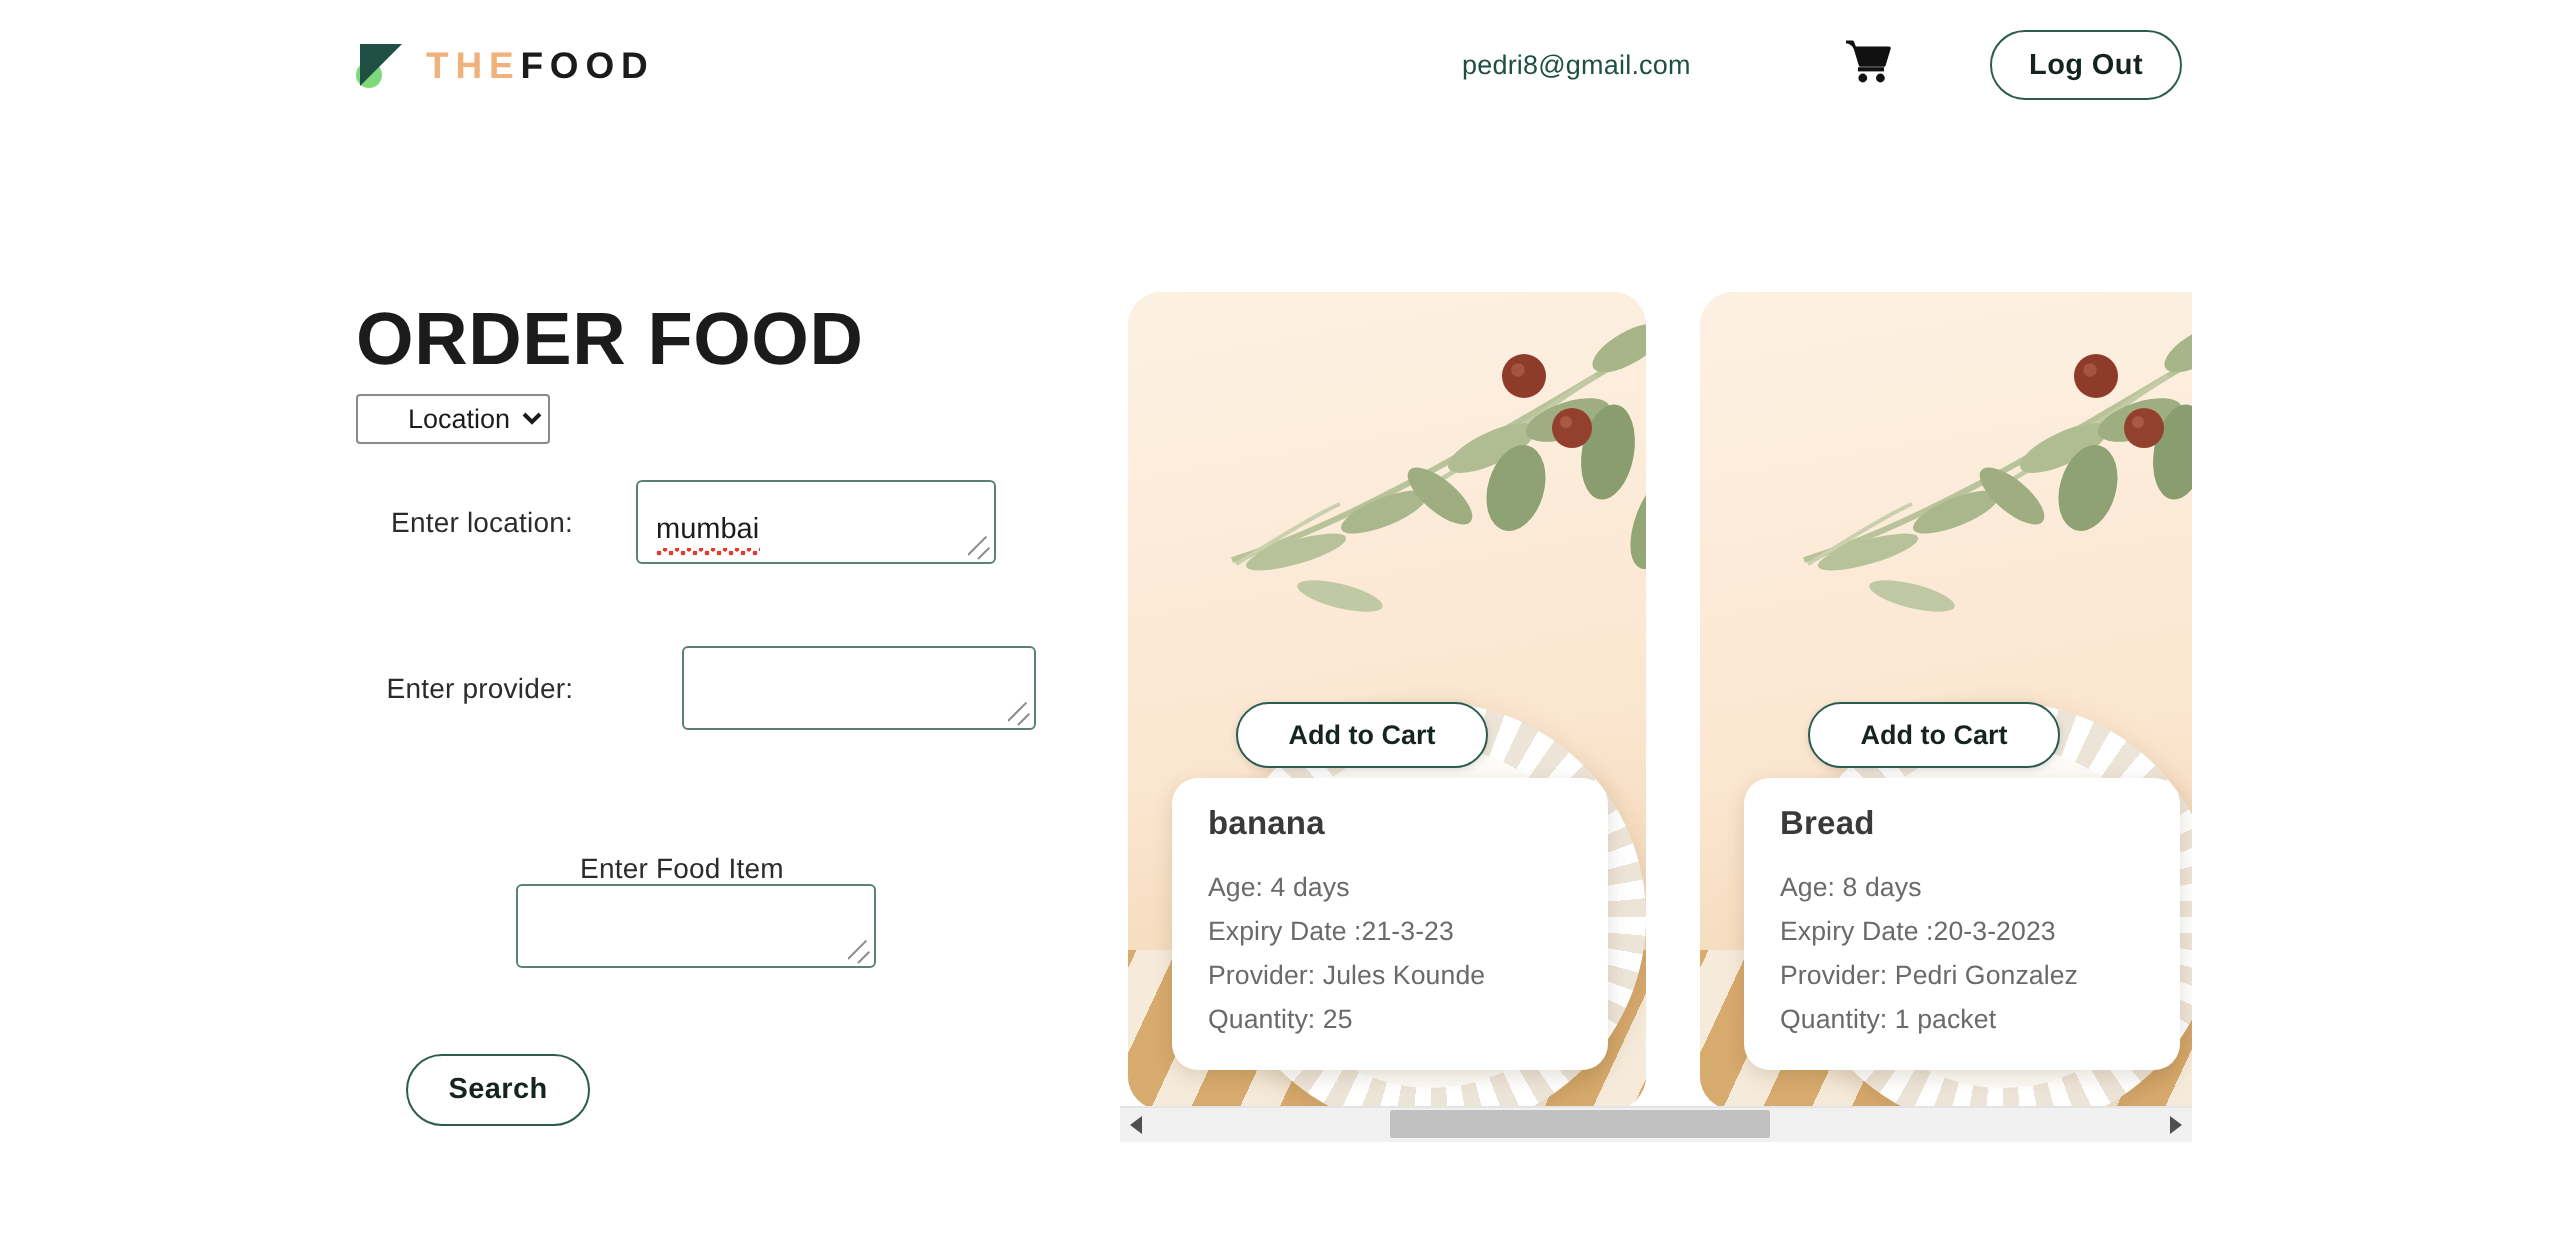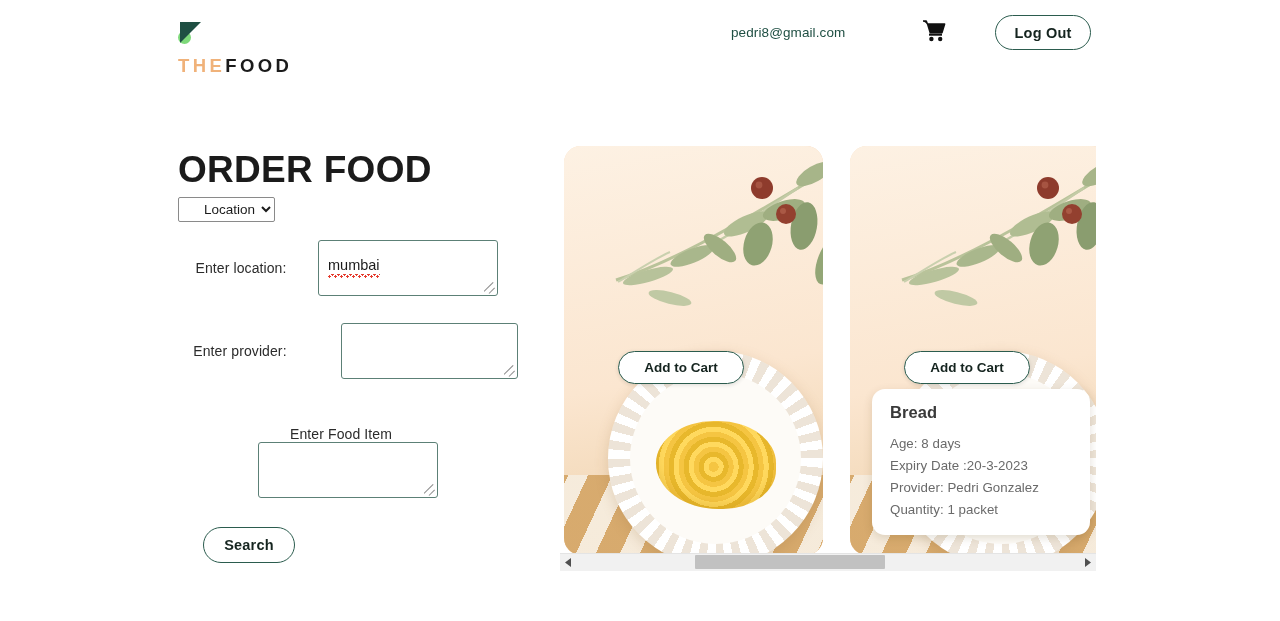--- a/index.html
+++ b/index.html
@@ -15,21 +15,21 @@
   .header {
     position: absolute;
     top: 0; left: 0;
     width: 1280px; height: 66px;
     display: flex;
     align-items: center;
   }
   .brand {
     position: absolute;
     left: 178px; top: 20px;
-    display: flex; align-items: flex-start; gap: 11px; flex-direction: column;
+    display: flex; align-items: flex-end; gap: 11px;
   }
   .brand-mark {
     position: relative;
     width: 24px; height: 24px;
   }
   .brand-mark .dot {
     position: absolute;
     left: 0px; bottom: 0px;
     width: 13px; height: 13px;
     border-radius: 50%;
@@ -116,21 +116,21 @@
   .field-label {
     width: 140px;
     text-align: center;
     padding-right: 14px;
     font-size: 14px;
     color: #2b2b2b;
     letter-spacing: 0.1px;
   }
   .field-box {
     position: relative;
-    width: 180px; height: 56px;
+    width: 180px; height: 42px;
     border: 1px solid #5c8076;
     border-radius: 3px;
     background: #ffffff;
   }
   .field-box .val {
     position: absolute;
     left: 9px; top: 16px;
     font-size: 14.5px;
     color: #1b1b1b;
     border-bottom: 2px dotted transparent;
@@ -425,20 +425,27 @@
           <circle cx="175" cy="59" r="3" fill="#b4644e" opacity=".7"></circle>
         </svg>
         <div class="stripe-bottom"></div>
         <div class="plate">
           <div class="plate-inner">
             <div class="pasta"></div>
           </div>
         </div>
       </div>
       <button class="add-cart">Add to Cart</button>
+      <div class="info">
+        <h3>banana</h3>
+        <p>Age: 4 days</p>
+        <p>Expiry Date :21-3-23</p>
+        <p>Provider: Jules Kounde</p>
+        <p>Quantity: 25</p>
+      </div>
     </div>
 
     <div class="card c2">
       <div class="photo">
         <div class="wash"></div>
         <svg class="branch" viewBox="0 0 230 170">
           <path d="M8 128 C60 112 120 78 200 30" stroke="#b9c39a" stroke-width="3" fill="none"></path>
           <path d="M96 96 C120 86 150 62 190 36" stroke="#c3cba6" stroke-width="2.4" fill="none"></path>
           <path d="M10 130 C30 118 48 106 62 100" stroke="#c9d0ae" stroke-width="2" fill="none"></path>
           <ellipse cx="40" cy="124" rx="26" ry="6" transform="rotate(-16 40 124)" fill="#b7c29a"></ellipse>

